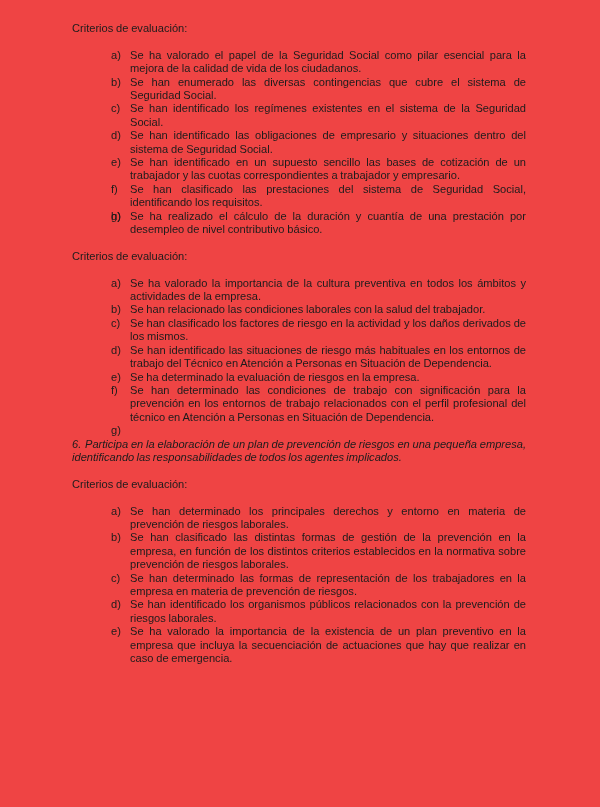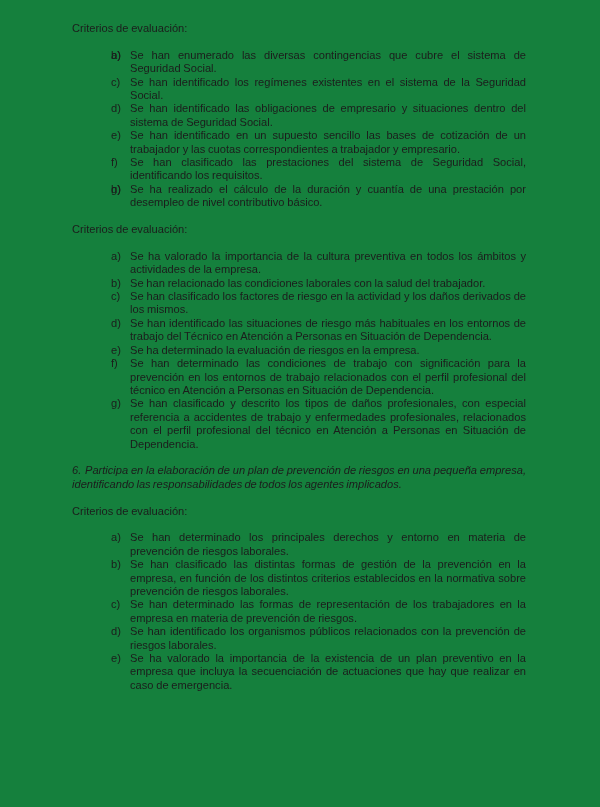--- a/index.html
+++ b/index.html
@@ -5,21 +5,21 @@
   html, body {
     margin: 0;
     padding: 0;
     background: #ffffff;
   }
   .page {
     position: relative;
     box-sizing: border-box;
     width: 600px;
     height: 807px;
-    background: #15803d;
+    background: #ef4444;
     padding: 22px 72px 0 72px;
     font-family: "Liberation Sans", "DejaVu Sans", sans-serif;
     font-size: 11.1px;
     line-height: 13.4px;
     color: #1c1c1c;
     word-spacing: -0.3px;
     overflow: hidden;
   }
   .content {
     width: 454px;
@@ -63,21 +63,21 @@
 </head>
 <body>
 
 <div class="page">
   <div class="content">
 
     <div class="block heading">Criterios de evaluación:</div>
 
     <div class="crit-list">
       <div class="li">
-        <span class="marker">a)</span>
+        <span class="marker">a)</span><span>Se ha valorado el papel de la Seguridad Social como pilar esencial para la mejora de la calidad de vida de los ciudadanos.</span>
       </div>
       <div class="li">
         <span class="marker">b)</span><span>Se han enumerado las diversas contingencias que cubre el sistema de Seguridad Social.</span>
       </div>
       <div class="li">
         <span class="marker">c)</span><span>Se han identificado los regímenes existentes en el sistema de la Seguridad Social.</span>
       </div>
       <div class="li">
         <span class="marker">d)</span><span>Se han identificado las obligaciones de empresario y situaciones dentro del sistema de Seguridad Social.</span>
       </div>
@@ -111,21 +111,21 @@
       <div class="li">
         <span class="marker">d)</span><span>Se han identificado las situaciones de riesgo más habituales en los entornos de trabajo del Técnico en Atención a Personas en Situación de Dependencia.</span>
       </div>
       <div class="li">
         <span class="marker">e)</span><span>Se ha determinado la evaluación de riesgos en la empresa.</span>
       </div>
       <div class="li">
         <span class="marker">f)</span><span>Se han determinado las condiciones de trabajo con significación para la prevención en los entornos de trabajo relacionados con el perfil profesional del técnico en Atención a Personas en Situación de Dependencia.</span>
       </div>
       <div class="li">
-        <span class="marker">g)</span><span>Se han clasificado y descrito los tipos de daños profesionales, con especial referencia a accidentes de trabajo y enfermedades profesionales, relacionados con el perfil profesional del técnico en Atención a Personas en Situación de Dependencia.</span>
+        <span class="marker">g)</span>
       </div>
     </div>
 
     <div class="block num-p tight">
       <span class="pnum">6.</span><span>Participa en la elaboración de un plan de prevención de riesgos en una pequeña empresa, identificando las responsabilidades de todos los agentes implicados.</span>
     </div>
 
     <div class="block heading">Criterios de evaluación:</div>
 
     <div class="crit-list">

